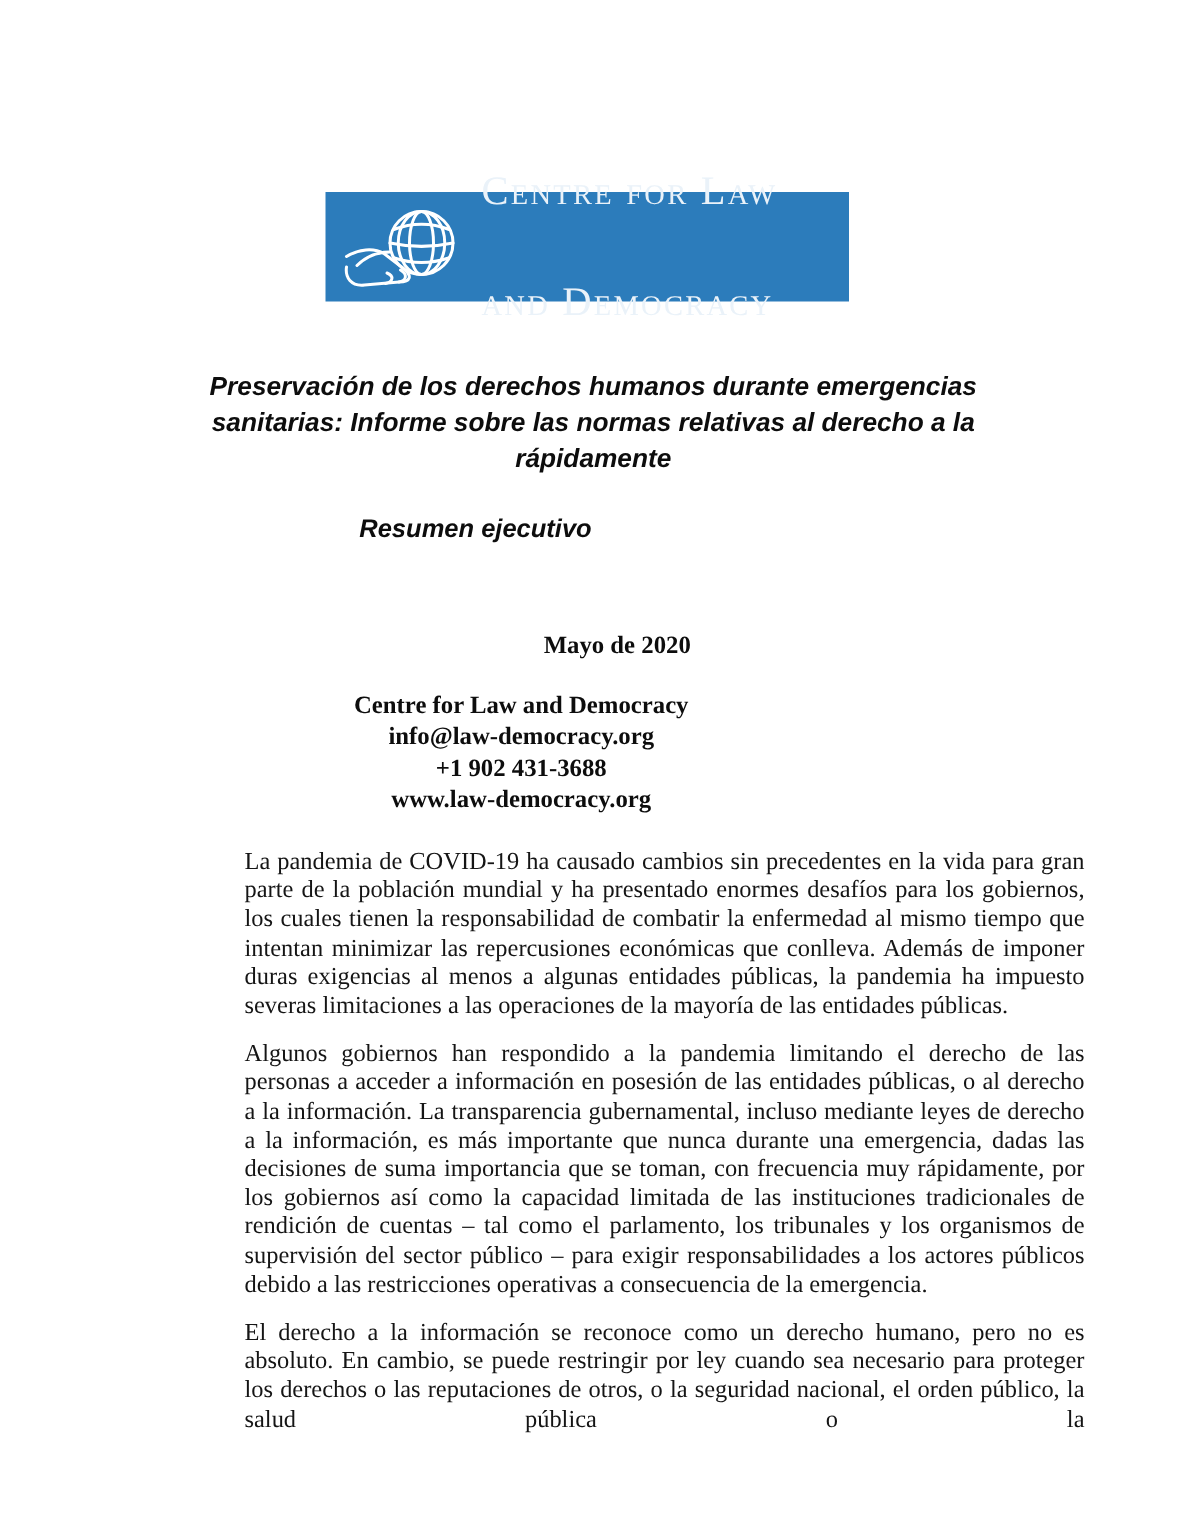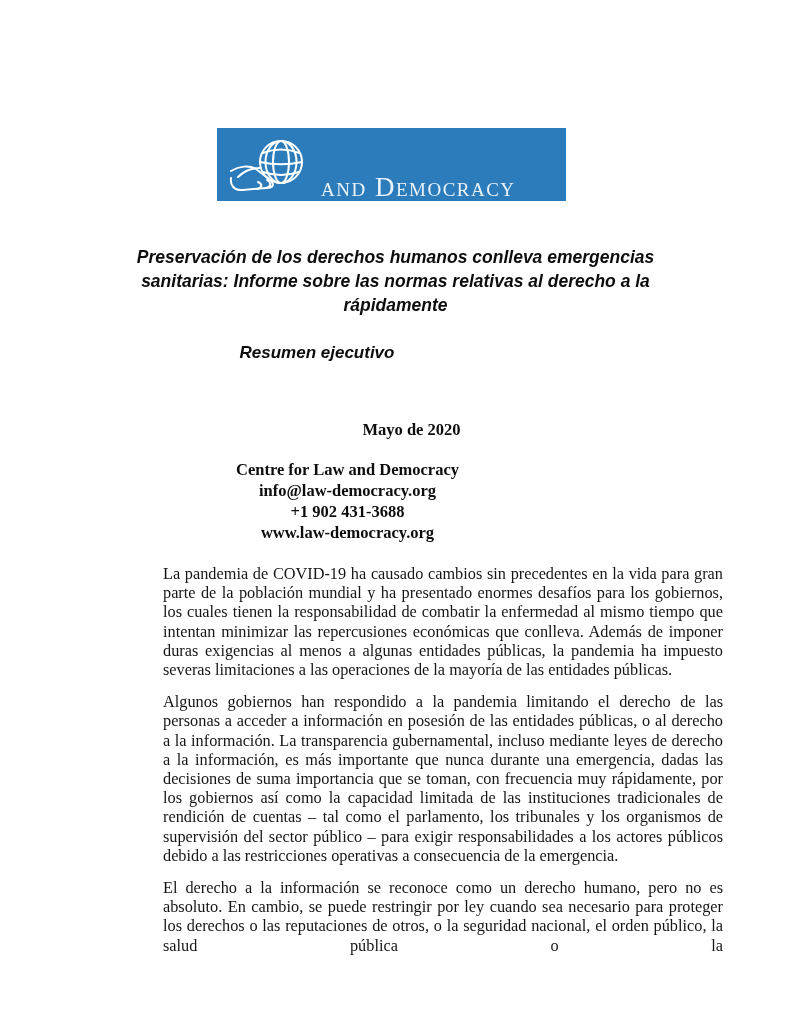--- a/index.html
+++ b/index.html
@@ -122,26 +122,27 @@
       <ellipse cx="52" cy="27" rx="15.5" ry="21"></ellipse>
       <path d="M33.5,18 Q52,11 70.5,18"></path>
       <path d="M31,27 Q52,31.5 73,27"></path>
       <path d="M34,37 Q52,43 70,37"></path>
       <path d="M2,36 C10,31 20,30 27,34 L40,44 C46,49 45,53 37,53 L14,55 C5,56 1,50 2,43"></path>
       <path d="M9,42 C15,36 23,33 31,33"></path>
       <path d="M37,53 C42,52 43,48 38,45"></path>
       <path d="M28,54 C33,53 34,49 29,47"></path>
     </svg>
     <div class="logo-text">
+      <div class="lt1">Centre for Law</div>
       <div class="lt2">and Democracy</div>
     </div>
   </div>
 
   <h1 class="doc-title">
-    <span style="display:block">Preservación de los derechos humanos conlleva emergencias</span>
+    <span style="display:block">Preservación de los derechos humanos durante emergencias</span>
     <span style="display:block">sanitarias: Informe sobre las normas relativas al derecho a la</span>
     <span style="display:block">rápidamente</span>
   </h1>
 
   <h2 class="doc-subtitle">Resumen ejecutivo</h2>
 
   <div class="doc-date">Mayo de 2020</div>
 
   <div class="contact-block">
     <div>Centre for Law and Democracy</div>

